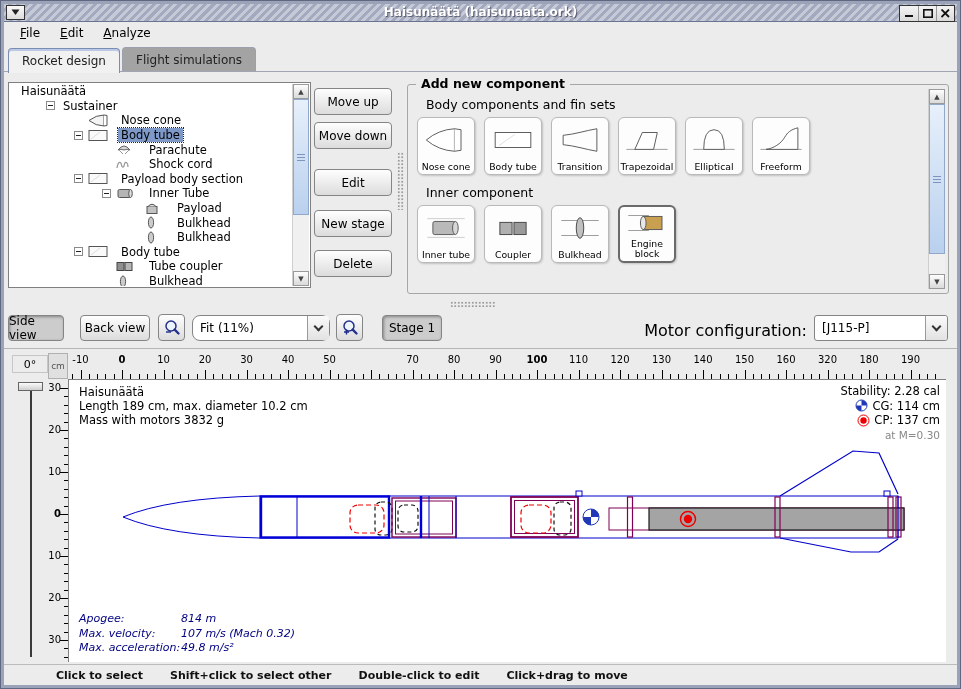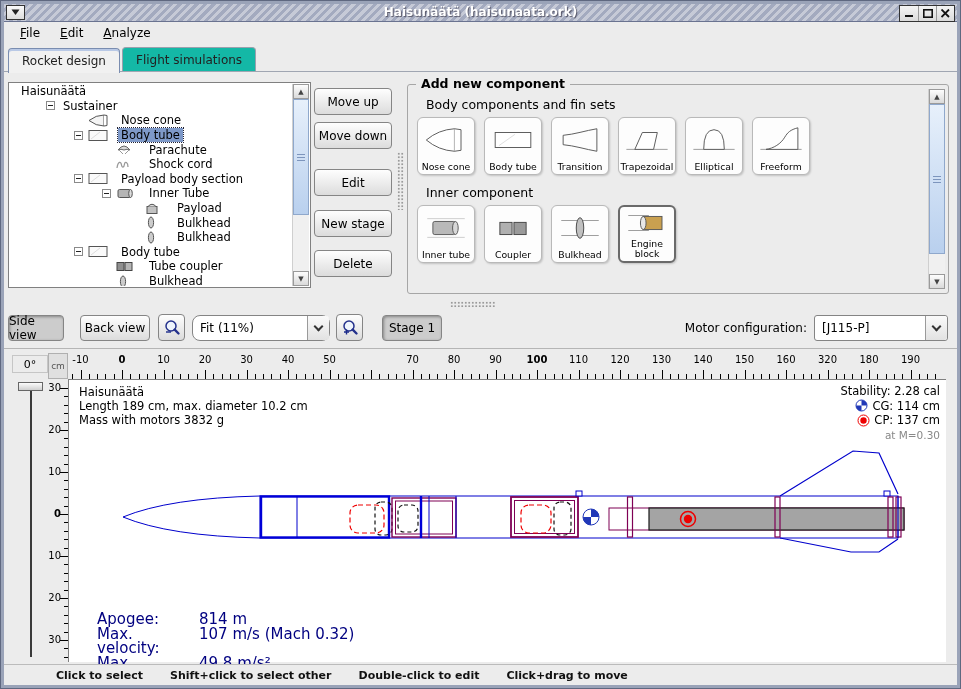--- a/index.html
+++ b/index.html
@@ -18,21 +18,21 @@
   display:flex;align-items:center;justify-content:center;}
 .win-controls{position:absolute;right:2px;top:1px;display:flex;border:1px solid #333;background:#e4e4e4;}
 .win-btn{width:18px;height:15px;display:flex;align-items:center;justify-content:center;border-left:1px solid #999;background:linear-gradient(#f4f4f4,#dadada);}
 .win-btn:first-child{border-left:none;}
 
 .menubar{position:absolute;left:4px;top:22px;right:4px;height:21px;background:#ececec;
   display:flex;align-items:center;padding-left:6px;}
 .menu-item{font-size:12px;padding:2px 10px;}
 .ul{text-decoration:underline;}
 .tabbar{position:absolute;left:4px;top:43px;right:4px;height:29px;display:flex;align-items:flex-end;padding-left:4px;}
-.tab{font-size:12px;padding:5px 13px;background:#14b8a6;border:1px solid #9aa0ad;border-bottom:none;
+.tab{font-size:12px;padding:5px 13px;background:#a3a3a3;border:1px solid #9aa0ad;border-bottom:none;
   border-radius:4px 4px 0 0;margin-right:2px;position:relative;color:#222;}
 .tab.active{background:#f1f1f1;border-color:#7a8db0;box-shadow:inset 0 2px 0 #b9c9e6;margin-bottom:-1px;z-index:2;}
 .content-edge{position:absolute;left:4px;right:4px;top:71px;height:1px;background:#a0a6b2;}
 
 .tree-box{position:absolute;left:8px;top:82px;width:303px;height:206px;border:1px solid #808080;background:#fff;}
 .tree-view{position:absolute;left:1px;top:1px;bottom:1px;right:17px;overflow:hidden;background:#fff;}
 .tree-row{display:flex;align-items:center;height:14.6px;font-size:11.5px;white-space:nowrap;}
 .exp-slot{width:14px;flex:none;display:flex;align-items:center;}
 .expander{width:9px;height:9px;border:1px solid #8a8a8a;background:#fff;position:relative;flex:none;}
 .expander::after{content:"";position:absolute;left:1px;right:1px;top:3px;height:1px;background:#222;}
@@ -70,21 +70,21 @@
 .comp-label{font-size:9.3px;text-align:center;line-height:1.1;padding:0 1px;}
 .group-sb{top:4px;bottom:4px;right:3px;width:17px;}
 
 .toolbar-btn{position:absolute;top:315px;height:26px;}
 .tool-icon-btn{position:absolute;top:314px;width:27px;height:27px;}
 .combo{position:absolute;height:26px;background:#fff;border:1px solid #848484;border-radius:3px;display:flex;align-items:center;}
 .combo-text{flex:1;padding-left:7px;font-size:12px;white-space:nowrap;overflow:hidden;}
 .combo-arrow{width:22px;height:24px;border-left:1px solid #9a9a9a;background:linear-gradient(#fafafa,#e2e2e2);
   display:flex;align-items:center;justify-content:center;border-radius:0 3px 3px 0;}
 .chev{width:7px;height:7px;border-right:2px solid #333;border-bottom:2px solid #333;transform:rotate(45deg);margin-top:-4px;}
-.motor-label{position:absolute;top:321px;right:154px;font-size:12px;}
+.motor-label{position:absolute;top:321px;right:154px;font-size:16px;}
 
 .diagram{position:absolute;left:4px;top:348px;right:4px;bottom:25px;background:#ececec;border-top:1px solid #b5b5b5;}
 .rot-label{position:absolute;left:8px;top:6px;width:36px;height:18px;border:1px solid #c6c6c6;background:#ececec;
   font-size:11px;display:flex;align-items:center;justify-content:center;}
 .slider-track{position:absolute;left:26px;top:34px;width:2px;height:274px;background:#3a3a3a;}
 .slider-handle{position:absolute;left:14px;top:33px;width:25px;height:9px;background:linear-gradient(#fbfbfb,#cfcfcf);border:1px solid #666;}
 .unit-box{position:absolute;left:44px;top:4px;width:20px;height:26px;background:#e0e0e0;border:1px solid #b0b0b0;
   font-size:9px;color:#555;display:flex;align-items:center;justify-content:center;}
 .h-ruler{position:absolute;left:64px;top:4px;width:878px;height:26px;overflow:hidden;}
 .h-tick{position:absolute;bottom:0;width:1px;background:#000;}
@@ -92,22 +92,22 @@
 .v-ruler{position:absolute;left:44px;top:30px;width:20px;height:283px;overflow:hidden;}
 .v-tick{position:absolute;right:0;height:1px;background:#000;}
 .v-lab{position:absolute;right:7px;font-size:10px;}
 .canvas{position:absolute;left:64px;top:30px;width:878px;height:283px;background:#fff;
   border-top:1px solid #808080;border-left:1px solid #808080;}
 .rocket-svg{position:absolute;left:0;top:0;}
 .rocket-info{position:absolute;left:10px;top:5px;font-size:11.5px;line-height:14px;}
 .stability-block{position:absolute;right:6px;top:4px;text-align:right;font-size:11.5px;line-height:14.5px;}
 .stab-row{display:flex;align-items:center;justify-content:flex-end;gap:4px;}
 .mach-note{font-size:10.5px;color:#888;}
-.flight-block{position:absolute;left:28px;top:232px;display:grid;grid-template-columns:102px auto;
-  font-size:15px;line-height:14.5px;color:#000080;}
+.flight-block{position:absolute;left:10px;top:232px;display:grid;grid-template-columns:102px auto;
+  font-size:11px;line-height:14.5px;color:#000080;font-style:italic;}
 
 .statusbar{position:absolute;left:4px;right:4px;bottom:4px;height:21px;background:#ececec;border-top:1px solid #bbb;
   display:flex;align-items:center;padding-left:52px;gap:27px;font-size:11px;font-weight:bold;color:#111;}
 </style>
 </head>
 <body>
 
 <div class="screen">
 
   <div class="titlebar">

